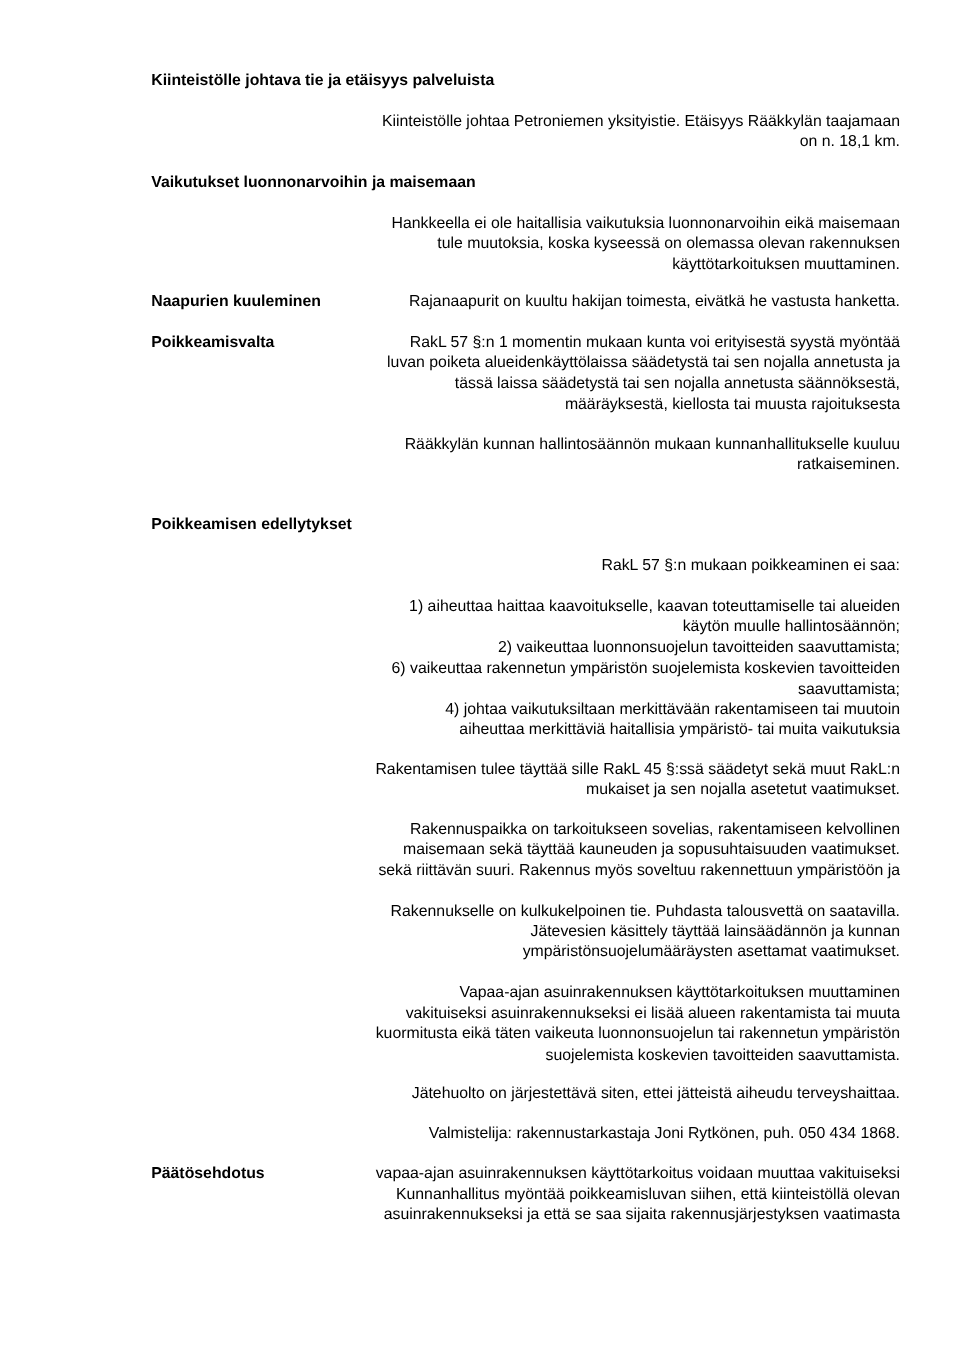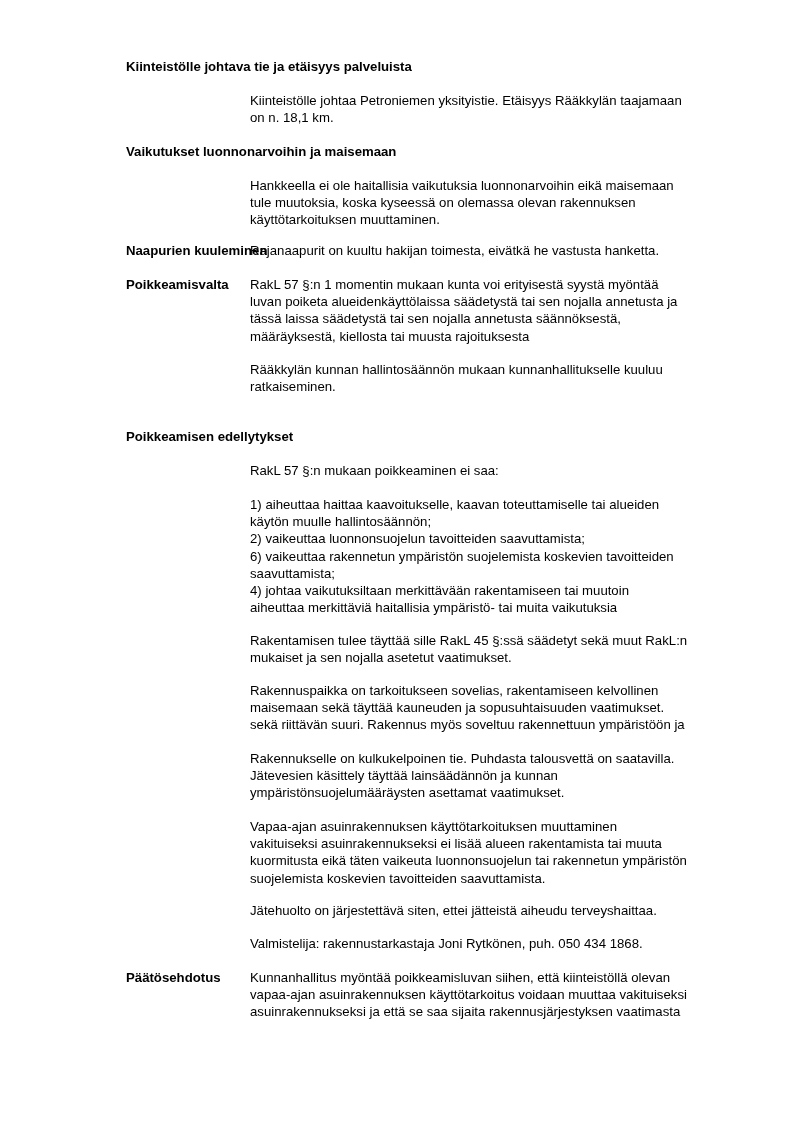--- a/index.html
+++ b/index.html
@@ -1,20 +1,20 @@
 <!DOCTYPE html>
 <html><head>
 <meta charset="utf-8">
 <style>
   html, body { margin: 0; padding: 0; background: #ffffff; }
   body { width: 794px; height: 1122px; position: relative; overflow: hidden;
          font-family: "Liberation Sans", sans-serif; color: #000; }
   .h { position: absolute; left: 78px; font-weight: bold; font-size: 13.2px; line-height: 17px; white-space: nowrap; margin-left: 48px; }
   .p { position: absolute; left: 250px; width: 500px; font-size: 13.2px; line-height: 17.2px; }
-  .p div { white-space: nowrap; }
+  .p div { white-space: nowrap; text-align: right; }
 </style>
 </head>
 <body>
 
 <div class="h" style="top:58px">Kiinteistölle johtava tie ja etäisyys palveluista</div>
 <div class="p" style="top:92px">
   <div>Kiinteistölle johtaa Petroniemen yksityistie. Etäisyys Rääkkylän taajamaan</div>
   <div>on n. 18,1 km.</div>
 </div>
 
@@ -77,16 +77,16 @@
 </div>
 <div class="p" style="top:902px">
   <div>Jätehuolto on järjestettävä siten, ettei jätteistä aiheudu terveyshaittaa.</div>
 </div>
 <div class="p" style="top:935px">
   <div>Valmistelija: rakennustarkastaja Joni Rytkönen, puh. 050 434 1868.</div>
 </div>
 
 <div class="h" style="top:969px">Päätösehdotus</div>
 <div class="p" style="top:969px">
+  <div>vapaa-ajan asuinrakennuksen käyttötarkoitus voidaan muuttaa vakituiseksi</div>
   <div>Kunnanhallitus myöntää poikkeamisluvan siihen, että kiinteistöllä olevan</div>
-  <div>vapaa-ajan asuinrakennuksen käyttötarkoitus voidaan muuttaa vakituiseksi</div>
   <div>asuinrakennukseksi ja että se saa sijaita rakennusjärjestyksen vaatimasta</div>
 </div>
 
 </body></html>

